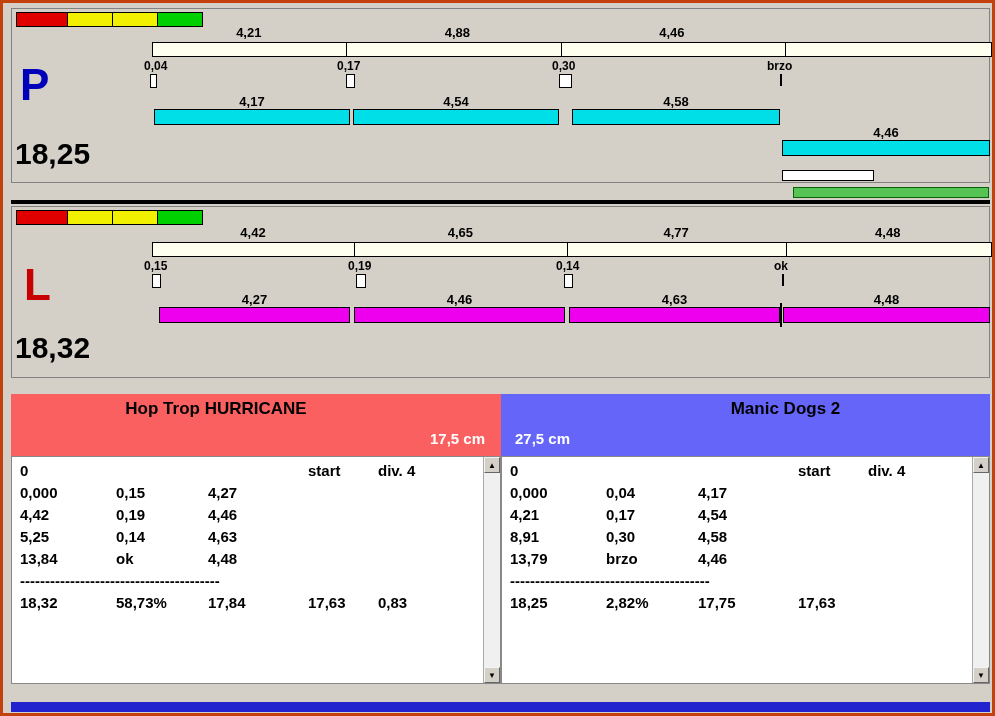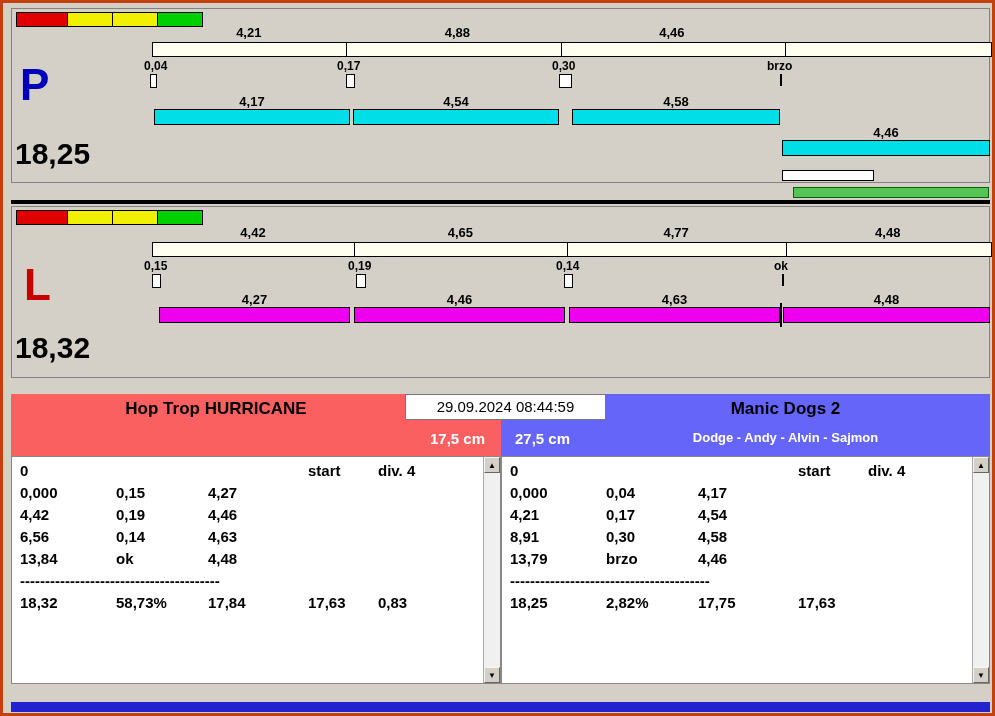--- a/index.html
+++ b/index.html
@@ -148,25 +148,23 @@
     <div class="abs lane-total" style="left:3px;top:126px">18,32</div>
   </div>
 
   <div class="team-header" style="left:8px;top:391px;width:490px;height:62px;background:#fa6060;padding-right:80px">
     <div class="team-name">Hop Trop HURRICANE</div>
     <div class="cm-label" style="right:16px;top:36px">17,5 cm</div>
   </div>
 
   <div class="team-header" style="left:498px;top:391px;width:489px;height:62px;background:#6565fa;padding-left:80px">
     <div class="team-name">Manic Dogs 2</div>
-    <div class="team-dogs">Dodge - Andy - Alvin - Sajmon</div>
     <div class="cm-label" style="left:14px;top:36px">27,5 cm</div>
   </div>
 
-  <div class="datetime-box" style="left:402px;top:391px;width:201px;height:26px">29.09.2024 08:44:59</div>
 
   <div class="results" style="left:8px;top:453px;width:490px;height:228px">
     <div class="results-content">
       <div class="trow">
         <span>0</span>
         <span></span>
         <span></span>
         <span>start</span>
         <span>div. 4</span>
       </div>
@@ -178,21 +176,21 @@
         <span></span>
       </div>
       <div class="trow">
         <span>4,42</span>
         <span>0,19</span>
         <span>4,46</span>
         <span></span>
         <span></span>
       </div>
       <div class="trow">
-        <span>6,56</span>
+        <span>5,25</span>
         <span>0,14</span>
         <span>4,63</span>
         <span></span>
         <span></span>
       </div>
       <div class="trow">
         <span>13,84</span>
         <span>ok</span>
         <span>4,48</span>
         <span></span>

